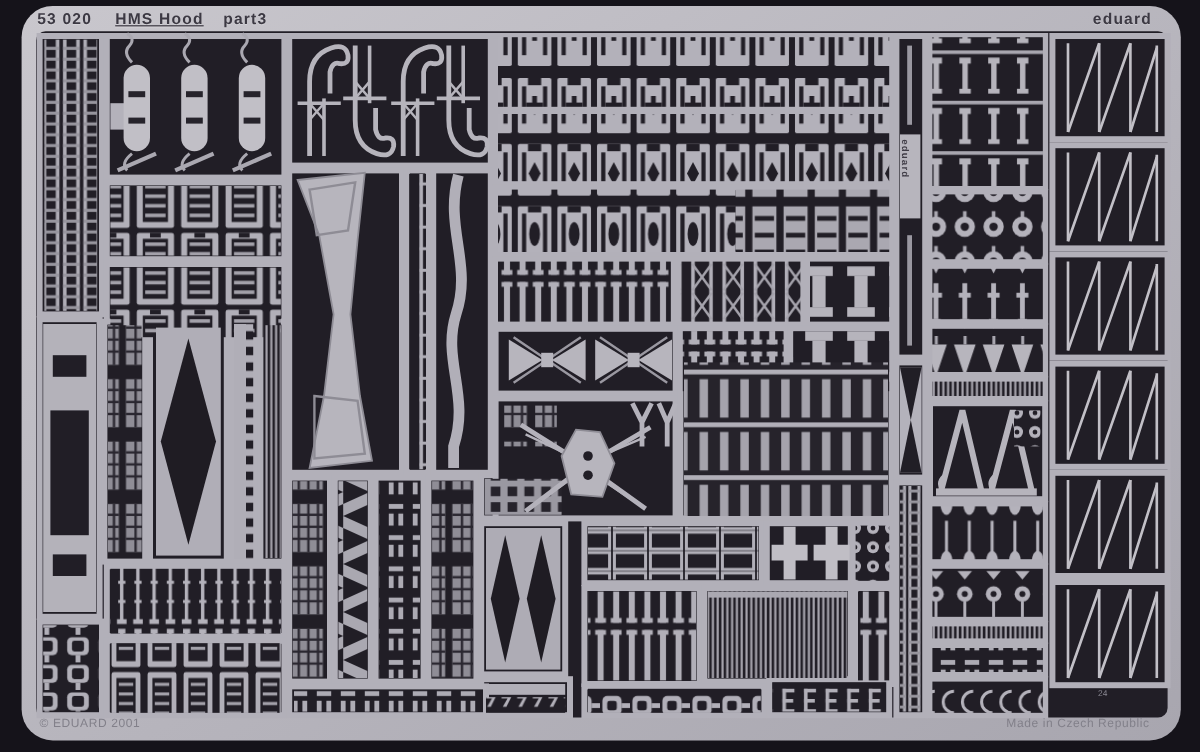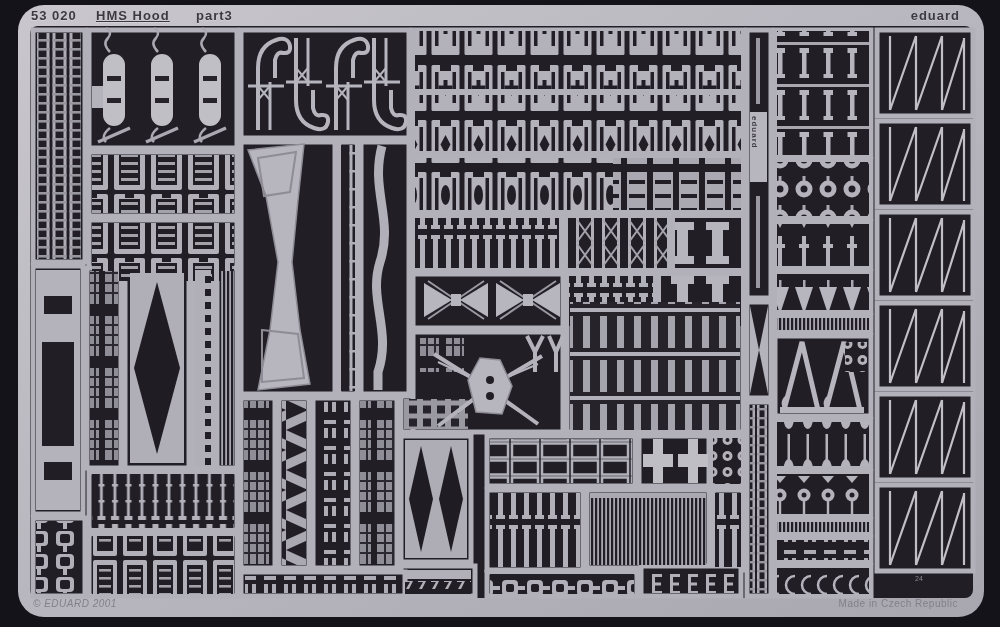--- a/index.html
+++ b/index.html
@@ -4,24 +4,24 @@
 <style>
   html,body{margin:0;padding:0;background:#15131a;}
   .stage{position:relative;width:1000px;height:627px;background:#15131a;overflow:hidden;
          font-family:"Liberation Sans",sans-serif;}
   .stage svg{position:absolute;left:0;top:0;}
   .txt{position:absolute;white-space:nowrap;}
   .t-head{top:8px;font-size:13px;font-weight:bold;color:#3c3943;letter-spacing:1px;
           text-shadow:0 1px 0 rgba(255,255,255,0.25);}
   .t-cat{left:31px;}
   .t-kit{left:96px;text-decoration:underline;}
-  .t-part{left:196px;}
+  .t-part{left:186px;}
   .t-brand{left:auto;right:40px;}
   .t-foot{font-size:10px;color:#82808a;letter-spacing:0.5px;}
-  .t-copy{left:33px;top:598px;font-style:italic;}
+  .t-copy{left:33px;top:598px;}
   .t-made{right:42px;top:598px;padding-left:48px;}
   .t-mark{left:915px;top:575px;font-size:7px;color:#8a8892;}
   .t-brandv{left:750px;top:116px;font-size:8px;font-weight:bold;color:#403d47;
             writing-mode:vertical-rl;letter-spacing:1px;height:64px;overflow:hidden;}
 </style>
 </head>
 <body>
 
 <div class="stage">
 

